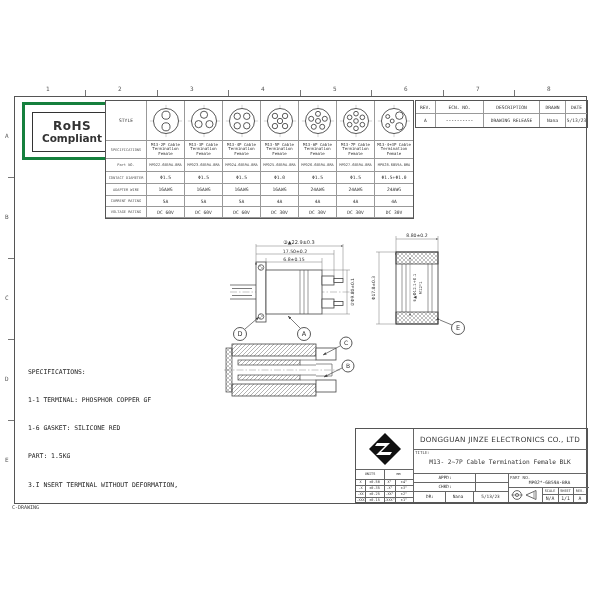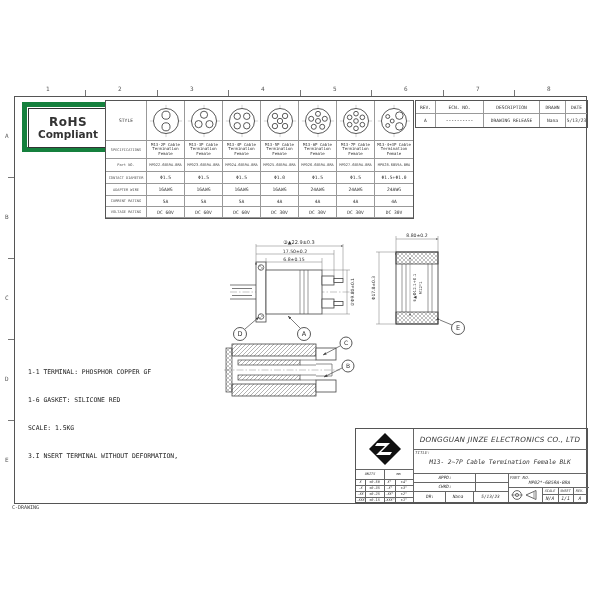--- a/index.html
+++ b/index.html
@@ -4,21 +4,21 @@
 <style>
   html,body{margin:0;padding:0;background:#fff;}
   .sheet{position:relative;width:600px;height:600px;background:#fff;overflow:hidden;
          font-family:"DejaVu Sans Mono","Liberation Mono",monospace;color:#333;}
   .abs{position:absolute;}
   .frame{border:1px solid #555;}
   .tickv{width:1px;height:6px;background:#777;}
   .tickh{width:6px;height:1px;background:#777;}
   .zone{font-size:6px;color:#555;}
   
-  .rohs{border:5px solid #15803d;padding:1px;}
+  .rohs{border:3px solid #15803d;padding:7px;}
   .rohs-in{border:1px solid #333;width:100%;height:100%;display:flex;flex-direction:column;
            align-items:center;justify-content:center;font-family:"DejaVu Sans","Liberation Sans",sans-serif;}
   .rohs-in b{font-size:12px;line-height:13px;letter-spacing:.5px;}
   .rohs-in i{font-style:normal;font-weight:bold;font-size:10.5px;line-height:11px;}
   
   .stable{display:grid;grid-template-columns:41px repeat(7,38px);grid-template-rows:40px 18px 13px 12px 12px 11px 11px;
           border:1px solid #555;background:#fff;}
   .c{border-right:1px solid #999;border-bottom:1px solid #999;display:flex;align-items:center;justify-content:center;
      text-align:center;overflow:hidden;}
   .c:nth-child(8n){border-right:none;}
@@ -31,21 +31,21 @@
   .rtable{display:grid;grid-template-columns:20px 48px 56px 26px 21px;grid-template-rows:13px 13px;border:1px solid #555;}
   .rc{border-right:1px solid #999;border-bottom:1px solid #999;display:flex;align-items:center;justify-content:center;
       font-size:4.6px;overflow:hidden;}
   .rc:nth-child(5n){border-right:none;}
   .rc:nth-child(n+6){border-bottom:none;}
   
   .specs{font-size:6.4px;line-height:9.4px;white-space:pre;color:#222;}
   
   .tb{border:1px solid #555;}
   .tb .bx{position:absolute;border-right:1px solid #666;border-bottom:1px solid #666;display:flex;
-          align-items:center;justify-content:center;overflow:hidden;font-style:italic;}
+          align-items:center;justify-content:center;overflow:hidden;}
   .company{font-size:7.2px;letter-spacing:.3px;font-family:"DejaVu Sans","Liberation Sans",sans-serif;}
   .ttl-lbl{position:absolute;top:1px;left:2px;font-size:4.2px;color:#444;}
   .ttl{font-size:6.2px;}
   .small-lbl{font-size:4.4px;justify-content:flex-start;padding-left:2px;}
   .tol{font-size:3.5px;}
   .footer-note{font-size:5px;color:#444;}
   svg text{font-family:"DejaVu Sans","Liberation Sans",sans-serif;fill:#333;}
 </style>
 </head>
 <body>
@@ -311,23 +311,24 @@
     <path d="M96,30 H112 M96,42 H112 M112,30 V42" stroke="#444" stroke-width="0.6" fill="none"></path>
     <line x1="120" y1="12" x2="103" y2="21" stroke="#444" stroke-width="0.7" marker-end="url(#arr)"></line>
     <circle cx="126" cy="9" r="6" fill="#fff" stroke="#444" stroke-width="0.9"></circle>
     <text x="126" y="11.2" font-size="6" text-anchor="middle">C</text>
     <line x1="122" y1="34" x2="104" y2="43" stroke="#444" stroke-width="0.7" marker-end="url(#arr)"></line>
     <circle cx="128" cy="32" r="6" fill="#fff" stroke="#444" stroke-width="0.9"></circle>
     <text x="128" y="34.2" font-size="6" text-anchor="middle">B</text>
   </svg>
 
   <div class="abs specs" style="left:28px;top:349px;">
+    <div>SPECIFICATIONS:</div>
     <div>1-1 TERMINAL: PHOSPHOR COPPER GF</div>
     <div>1-6 GASKET: SILICONE RED</div>
-    <div>SCALE: 1.5KG</div>
+    <div>PART: 1.5KG</div>
     <div>3.I NSERT TERMINAL WITHOUT DEFORMATION,</div>
     
     
     
     
     
   </div>
 
   <div class="abs tb" style="left:355px;top:428px;width:231px;height:73px;">
 

